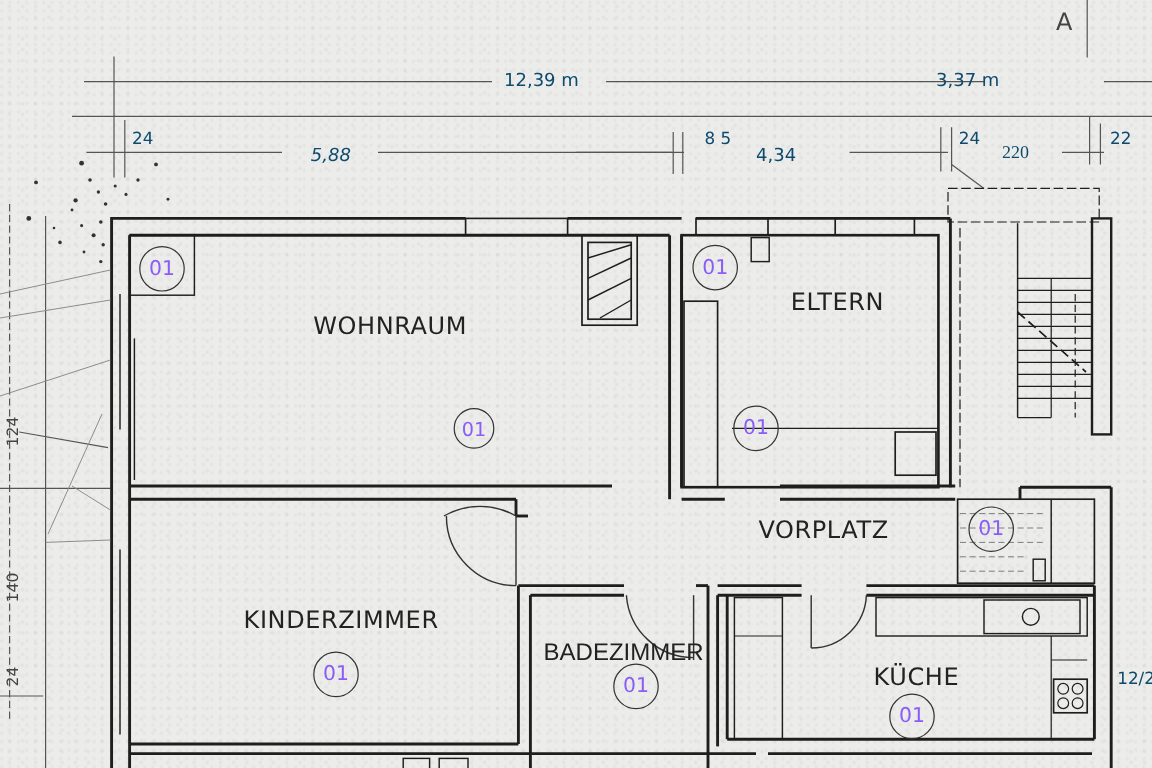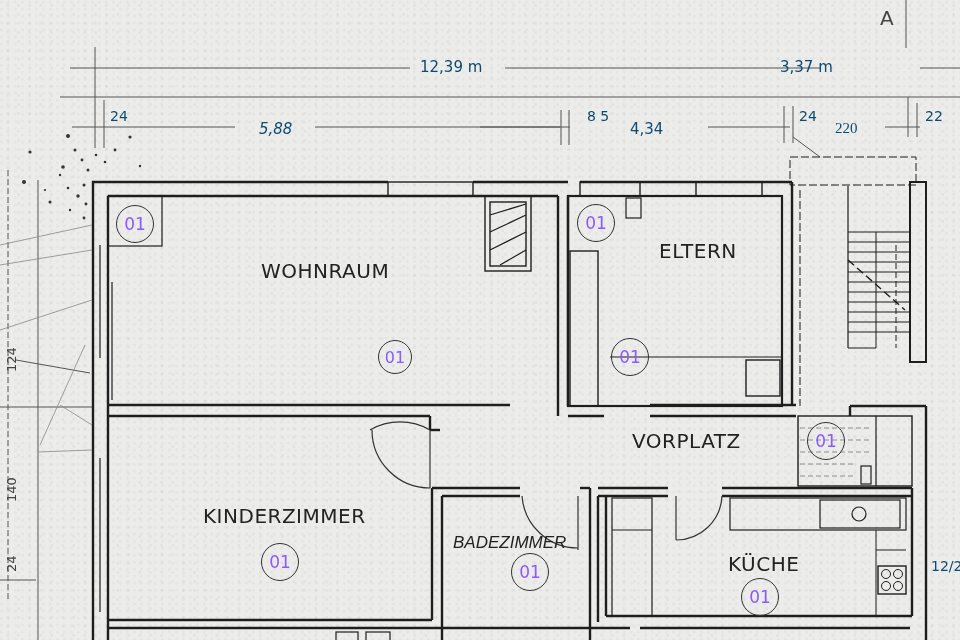--- a/index.html
+++ b/index.html
@@ -7,21 +7,21 @@
          font-family:"DejaVu Sans", sans-serif; color:#222; }
   .paper { position:absolute; inset:0;
     background:
       radial-gradient(circle at 20% 30%, rgba(0,0,0,0.03) 0 1px, transparent 2px) 0 0/7px 7px,
       radial-gradient(circle at 70% 60%, rgba(0,0,0,0.04) 0 1px, transparent 2px) 0 0/11px 9px,
       #ececeb; }
   svg.plan { position:absolute; left:0; top:0; }
   .dim { position:absolute; font-size:15px; color:#0c4a6e; background:transparent; white-space:nowrap; }
   .dim.small { font-size:14px; }
   .room { position:absolute; font-size:20px; letter-spacing:0.5px; color:#222; white-space:nowrap; }
-  .room.narrow { font-family:"Liberation Sans", sans-serif; font-size:17px; letter-spacing:0;font-style:italic; }
+  .room.narrow { font-family:"Liberation Sans", sans-serif; font-size:20px; letter-spacing:0; }
   .tag { position:absolute; width:38px; height:38px; border:1.5px solid #333; border-radius:50%;
          display:flex; align-items:center; justify-content:center; font-size:17px; color:#8b5cf6; box-sizing:border-box; }
   .tag.sm { width:34px; height:34px; font-size:16px; }
   .vert { position:absolute; font-size:13px; color:#444; transform:rotate(-90deg); transform-origin:left top; }
   .marker { position:absolute; font-size:20px; color:#444; }
 </style>
 </head>
 <body>
 
 <div class="paper"></div>

